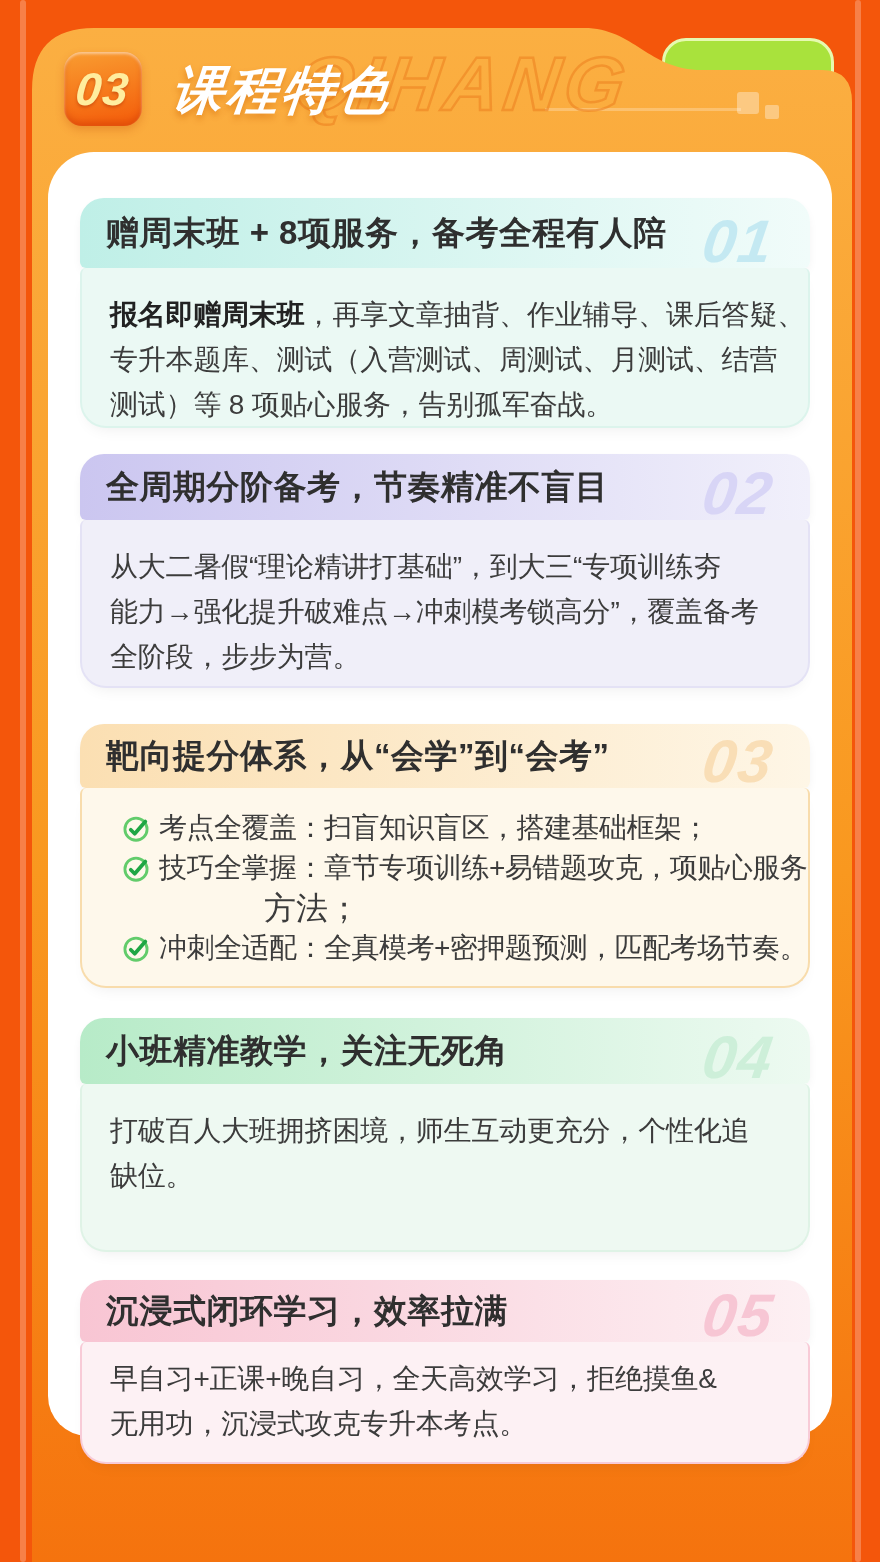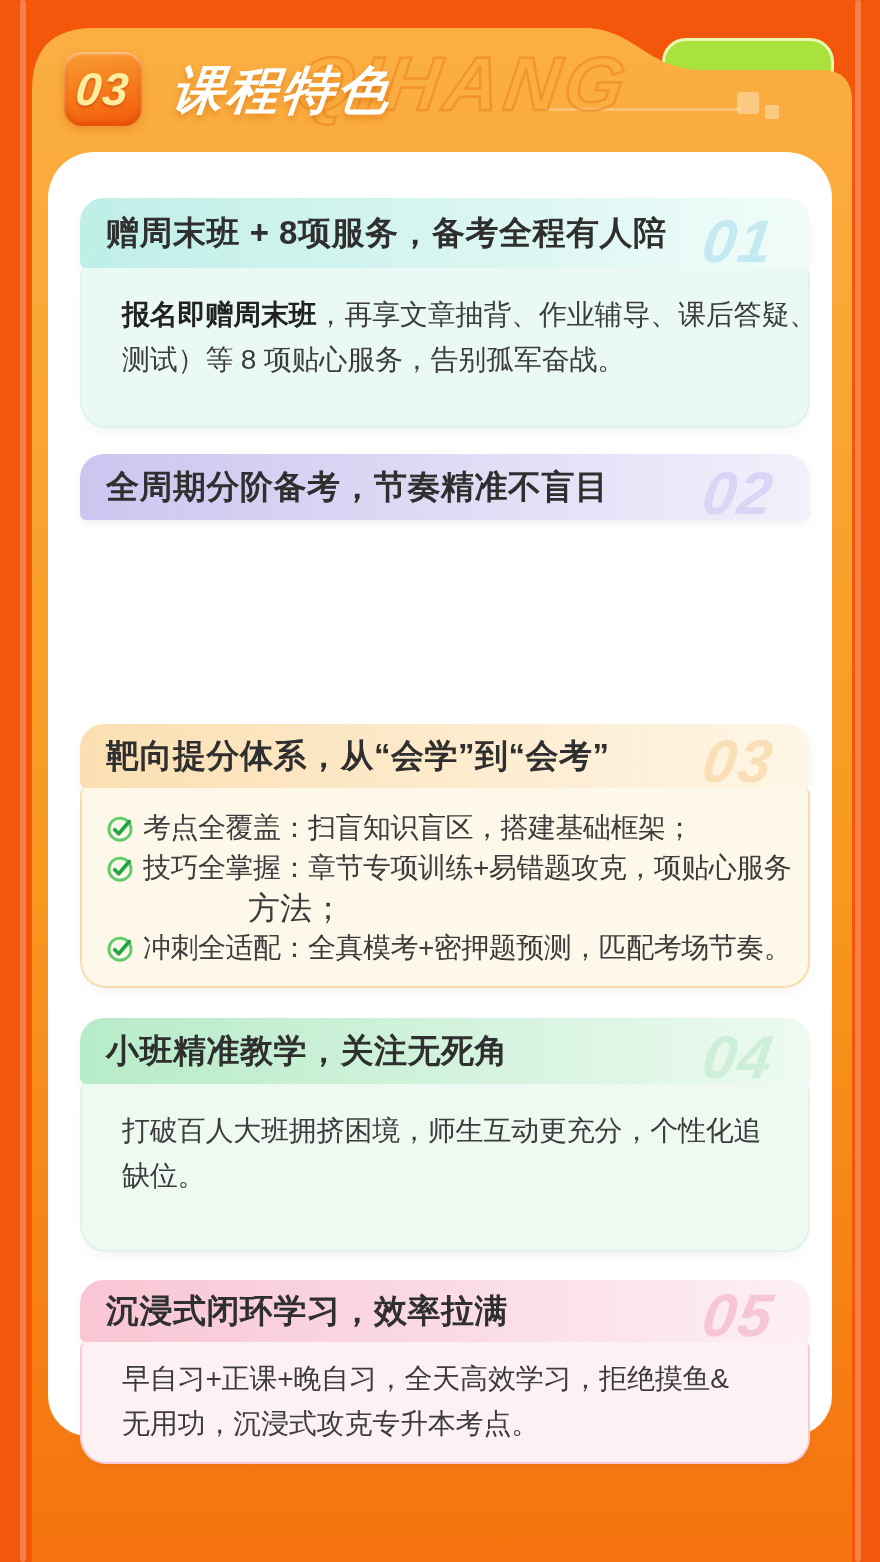--- a/index.html
+++ b/index.html
@@ -35,25 +35,25 @@
   .sec-header{position:relative;height:100%;border-radius:24px 24px 6px 6px;
      background:linear-gradient(90deg,var(--header-from),var(--header-to));
      box-shadow:0 5px 12px -4px rgba(0,0,0,.10);}
   .sec-title{position:absolute;left:26px;top:50%;transform:translateY(-50%);font-size:33px;font-weight:800;
      color:#2F2F2F;white-space:nowrap;letter-spacing:.5px;}
   .sec-num{position:absolute;right:36px;bottom:-4px;font-size:60px;font-weight:900;font-style:italic;
      transform:skewX(-8deg);color:var(--num-color);letter-spacing:2px;line-height:1;}
   .sec-body{position:relative;box-sizing:border-box;border-radius:6px 6px 26px 26px;
      background:var(--body-bg);border:2px solid var(--body-border);border-top:none;
      box-shadow:0 8px 16px -8px rgba(0,0,0,.08);color:#3C3C3C;}
-  .body-lines{padding:24px 26px 0 40px;}
+  .body-lines{padding:24px 26px 0 28px;}
   .body-lines .ln{font-size:28px;line-height:45px;white-space:nowrap;letter-spacing:-.2px;}
   .body-lines b{font-weight:800;color:#222;}
   
-  .bullets{padding:20px 12px 0 24px;}
+  .bullets{padding:20px 12px 0 16px;margin-left:24px;}
   .b-row{display:flex;align-items:flex-start;font-size:28px;line-height:40px;white-space:nowrap;letter-spacing:-.5px;}
   .b-row .check-icon{flex:0 0 28px;width:28px;height:28px;margin:6px 9px 0 0;}
   .b-wrap{font-size:32px;line-height:40px;padding-left:142px;white-space:nowrap;}
 </style>
 </head>
 <body>
 
 <div class="poster" style="background: linear-gradient(rgb(244, 86, 11), rgb(244, 86, 11));">
 
   <div class="frame-line left"></div>
@@ -85,29 +85,37 @@
   <div class="white-card">
 
     <div class="section" style="top: 46px; --header-from: #BFEFE7; --header-to: #F1FCFA; --body-bg: #EBF9F4; --body-border: #DCF4EC; --num-color: #C4E9F2;">
       <div class="sec-header" style="height:70px;">
         <span class="sec-title">赠周末班 + 8项服务，备考全程有人陪</span>
         <span class="sec-num">01</span>
       </div>
       <div class="sec-body" style="height:160px;">
         <div class="body-lines">
           <div class="ln"><b>报名即赠周末班</b><span>，再享文章抽背、作业辅导、课后答疑、</span></div>
+          <div class="ln">专升本题库、测试（入营测试、周测试、月测试、结营</div>
           <div class="ln">测试）等 8 项贴心服务，告别孤军奋战。</div>
         </div>
       </div>
     </div>
 
     <div class="section" style="top: 302px; --header-from: #CBC6F0; --header-to: #F1F0FB; --body-bg: #F0EFF9; --body-border: #E4E2F5; --num-color: #D8D5F6;">
       <div class="sec-header" style="height:66px;">
         <span class="sec-title">全周期分阶备考，节奏精准不盲目</span>
         <span class="sec-num">02</span>
+      </div>
+      <div class="sec-body" style="height:168px;">
+        <div class="body-lines">
+          <div class="ln">从大二暑假“理论精讲打基础”，到大三“专项训练夯</div>
+          <div class="ln">能力→强化提升破难点→冲刺模考锁高分”，覆盖备考</div>
+          <div class="ln">全阶段，步步为营。</div>
+        </div>
       </div>
     </div>
 
     <div class="section" style="top: 572px; --header-from: #FBDFB2; --header-to: #FEF6E6; --body-bg: #FEF8EB; --body-border: #F8DCAC; --num-color: #F9DEB6;">
       <div class="sec-header" style="height:64px;">
         <span class="sec-title">靶向提分体系，从“会学”到“会考”</span>
         <span class="sec-num">03</span>
       </div>
       <div class="sec-body" style="height:200px;">
         <div class="bullets">

